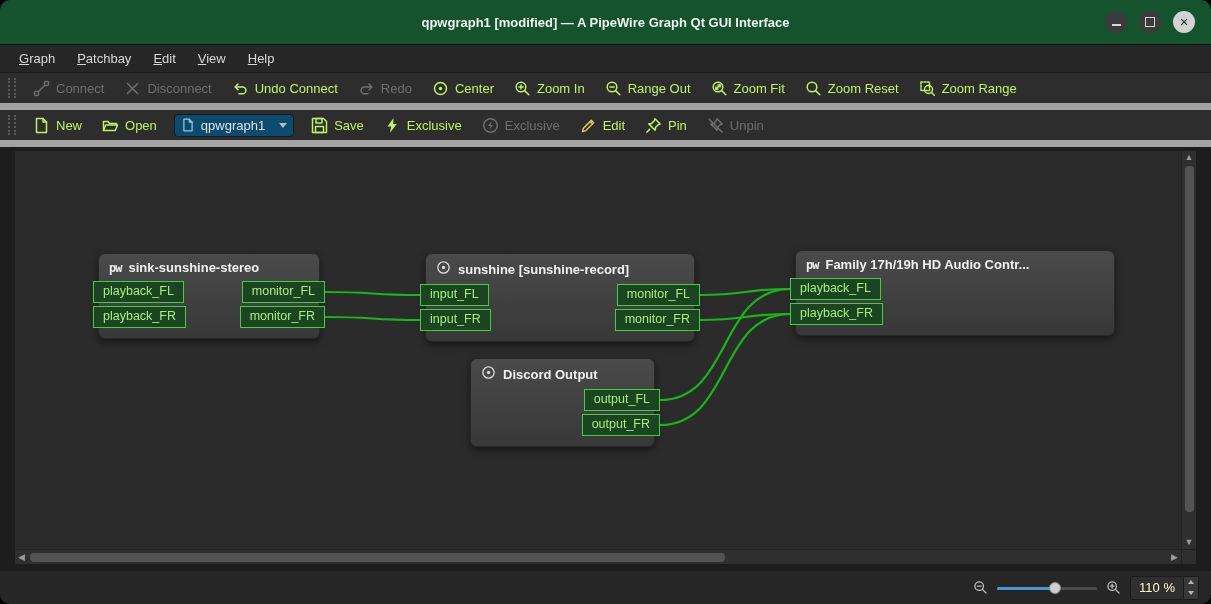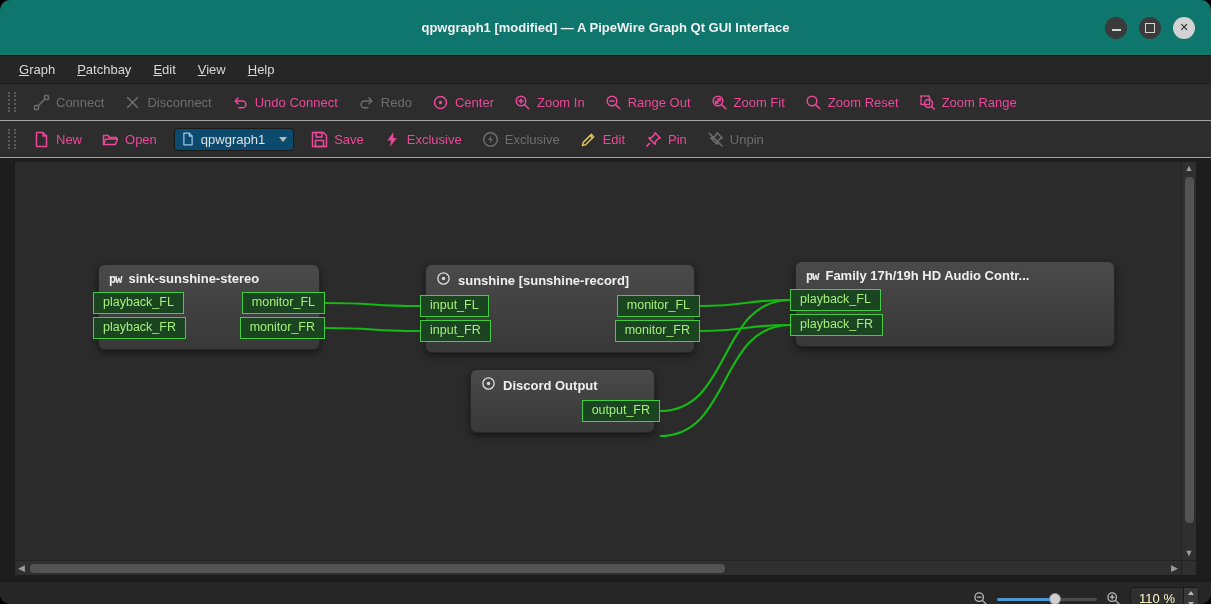--- a/index.html
+++ b/index.html
@@ -11,37 +11,37 @@
     --port-text:#a4ef7d;
     --accent:#4a97d2;
   }
   .window{
     width:1211px;height:604px;position:relative;overflow:hidden;
     background:#1d1d1d;border-radius:10px;
     font-family:"Liberation Sans","DejaVu Sans",sans-serif;
     color:#d8d8d8;font-size:13px;
   }
   
-  .titlebar{height:56px;background:#0f766e;display:flex;align-items:center;justify-content:center;position:relative;border-bottom:1px solid #101010;}
+  .titlebar{height:45px;background:#14532d;display:flex;align-items:center;justify-content:center;position:relative;border-bottom:1px solid #101010;}
   .titlebar .title{font-weight:bold;color:#f1f1f1;font-size:13px;}
   .win-buttons{position:absolute;right:16px;top:0;height:100%;display:flex;align-items:center;gap:12px;}
   .win-btn{width:22px;height:22px;border-radius:50%;background:#3b3b3b;display:flex;align-items:center;justify-content:center;cursor:pointer;}
   .win-btn.min::before{content:"";width:9px;height:2px;background:#d6d6d6;display:block;margin-top:5px;}
   .win-btn.max::before{content:"";width:8px;height:8px;border:1.6px solid #d6d6d6;display:block;}
   .win-btn.close{background:#d2d2d2;}
   .win-btn.close::before{content:"✕";color:#2a2a2a;font-size:11px;font-weight:bold;}
   
   .menubar{height:28px;background:#262626;display:flex;align-items:center;padding:0 10px;gap:4px;border-bottom:1px solid #1c1c1c;}
   .menu-item{padding:3px 9px;border-radius:3px;cursor:pointer;}
   .menu-item span{display:inline-block;}
   .menu-item span::first-letter{text-decoration:underline;}
   
-  .toolbar{height:37px;background:#2d2d2d;display:flex;align-items:center;padding:0 6px;gap:2px;border-bottom:1px solid #a3a3a3;}
+  .toolbar{height:37px;background:#2d2d2d;display:flex;align-items:center;padding:0 6px;gap:2px;border-bottom:7px solid #a3a3a3;}
   .tb-handle{width:8px;height:20px;border-left:2px dotted #5a5a5a;border-right:2px dotted #5a5a5a;margin:0 6px 0 2px;}
-  .tb-btn{display:flex;align-items:center;gap:6px;padding:5px 9px;border-radius:4px;color:#ec4899;cursor:pointer;white-space:nowrap;}
+  .tb-btn{display:flex;align-items:center;gap:6px;padding:5px 9px;border-radius:4px;color:#bef264;cursor:pointer;white-space:nowrap;}
   .tb-btn svg{flex:0 0 auto;}
   .tb-btn.disabled{color:#6e6e6e;cursor:default;}
   .icon{stroke:currentColor;fill:none;stroke-width:1.5;stroke-linecap:round;stroke-linejoin:round;}
   .icon-edit{color:#d9c05a;}
   
   .combo{display:flex;align-items:center;gap:6px;background:#0c4a6e;border:1px solid #1a1a1a;border-radius:4px;padding:3px 6px;margin:0 6px;cursor:pointer;color:#e0e0e0;}
   .combo .caret{width:0;height:0;border-left:4px solid transparent;border-right:4px solid transparent;border-top:5px solid #b9b9b9;margin-left:8px;}
   .combo .file-ic{color:#9fc4e6;}
   
   .canvas-wrap{position:relative;margin:3px 14px 5px 14px;height:415px;border:1px solid #1c1c1c;background:#2b2b2b;}
@@ -326,20 +326,24 @@
         <div class="node" style="left: 455px; top: 207px; width: 185px;">
           <div class="node-header">
             <span><svg width="15" height="15" viewBox="0 0 16 16">
                 <circle cx="8" cy="8" r="6" fill="none" stroke="#dcdcdc" stroke-width="1.4"></circle>
                 <circle cx="8" cy="8" r="1.8" fill="#dcdcdc"></circle>
               </svg></span>
             <span class="node-title">Discord Output</span>
           </div>
           <div class="port-row">
             <div class="port-slot"></div>
+            <div class="port-slot"><span class="port">output_FL</span></div>
+          </div>
+          <div class="port-row">
+            <div class="port-slot"></div>
             <div class="port-slot"><span class="port">output_FR</span></div>
           </div>
         </div>
       </div>
 
     <div class="vscroll">
       <div class="sb-arrow">▲</div>
       <div class="vtrack">
         <div class="vthumb"></div>
       </div>

